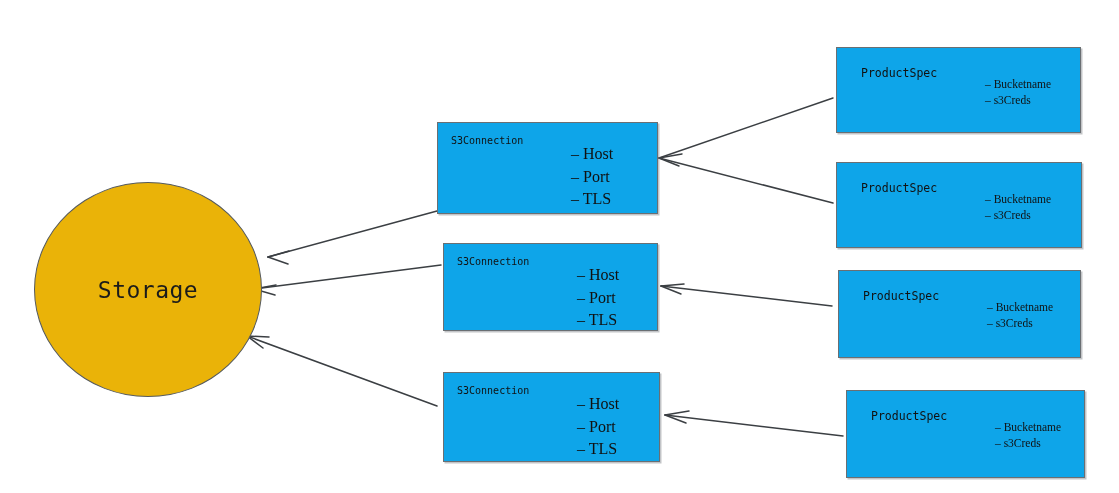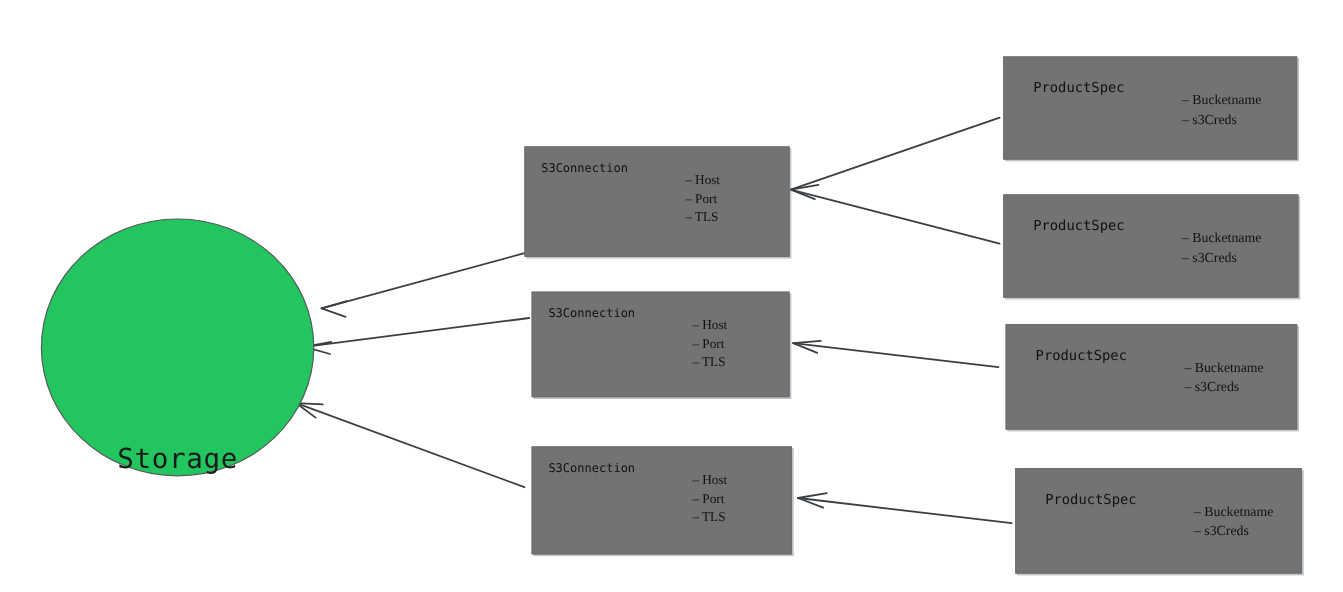--- a/index.html
+++ b/index.html
@@ -22,37 +22,37 @@
     height: 493px;
     pointer-events: none;
   }
 
   
   .circle-node {
     position: absolute;
     border: 1.6px solid #555a5e;
     border-radius: 50%;
     box-sizing: border-box;
-    background: #22c55e;
+    background: #eab308;
     display: flex;
-    align-items: flex-end;
+    align-items: center;
     justify-content: center;
   }
   .circle-label {
     font-size: 23px;
     color: #1b1b1b;
     letter-spacing: 0.5px;
     font-family: "DejaVu Sans Mono", "Liberation Mono", monospace;
   }
 
   
   .box-node {
     position: absolute;
     box-sizing: border-box;
-    background: #737373;
+    background: #0ea5e9;
     border: 1.5px solid #6a6f73;
     box-shadow: 1.5px 1.5px 0 rgba(120,125,130,0.45);
   }
   .box-title {
     position: absolute;
     color: #111111;
     white-space: nowrap;
   }
   .box-attrs {
     position: absolute;
@@ -63,21 +63,21 @@
   .box-attrs div { white-space: nowrap; font-family: Liberation Serif, serif; }
 
   .s3-box .box-title {
     left: 13px;
     top: 12px;
     font-size: 10px;
   }
   .s3-box .box-attrs {
     left: 133px;
     top: 20px;
-    font-size: 11px;
+    font-size: 16px;
   }
 
   .ps-box .box-title {
     left: 24px;
     top: 18px;
     font-size: 11.5px;
   }
   .ps-box .box-attrs {
     left: 148px;
     top: 28px;

